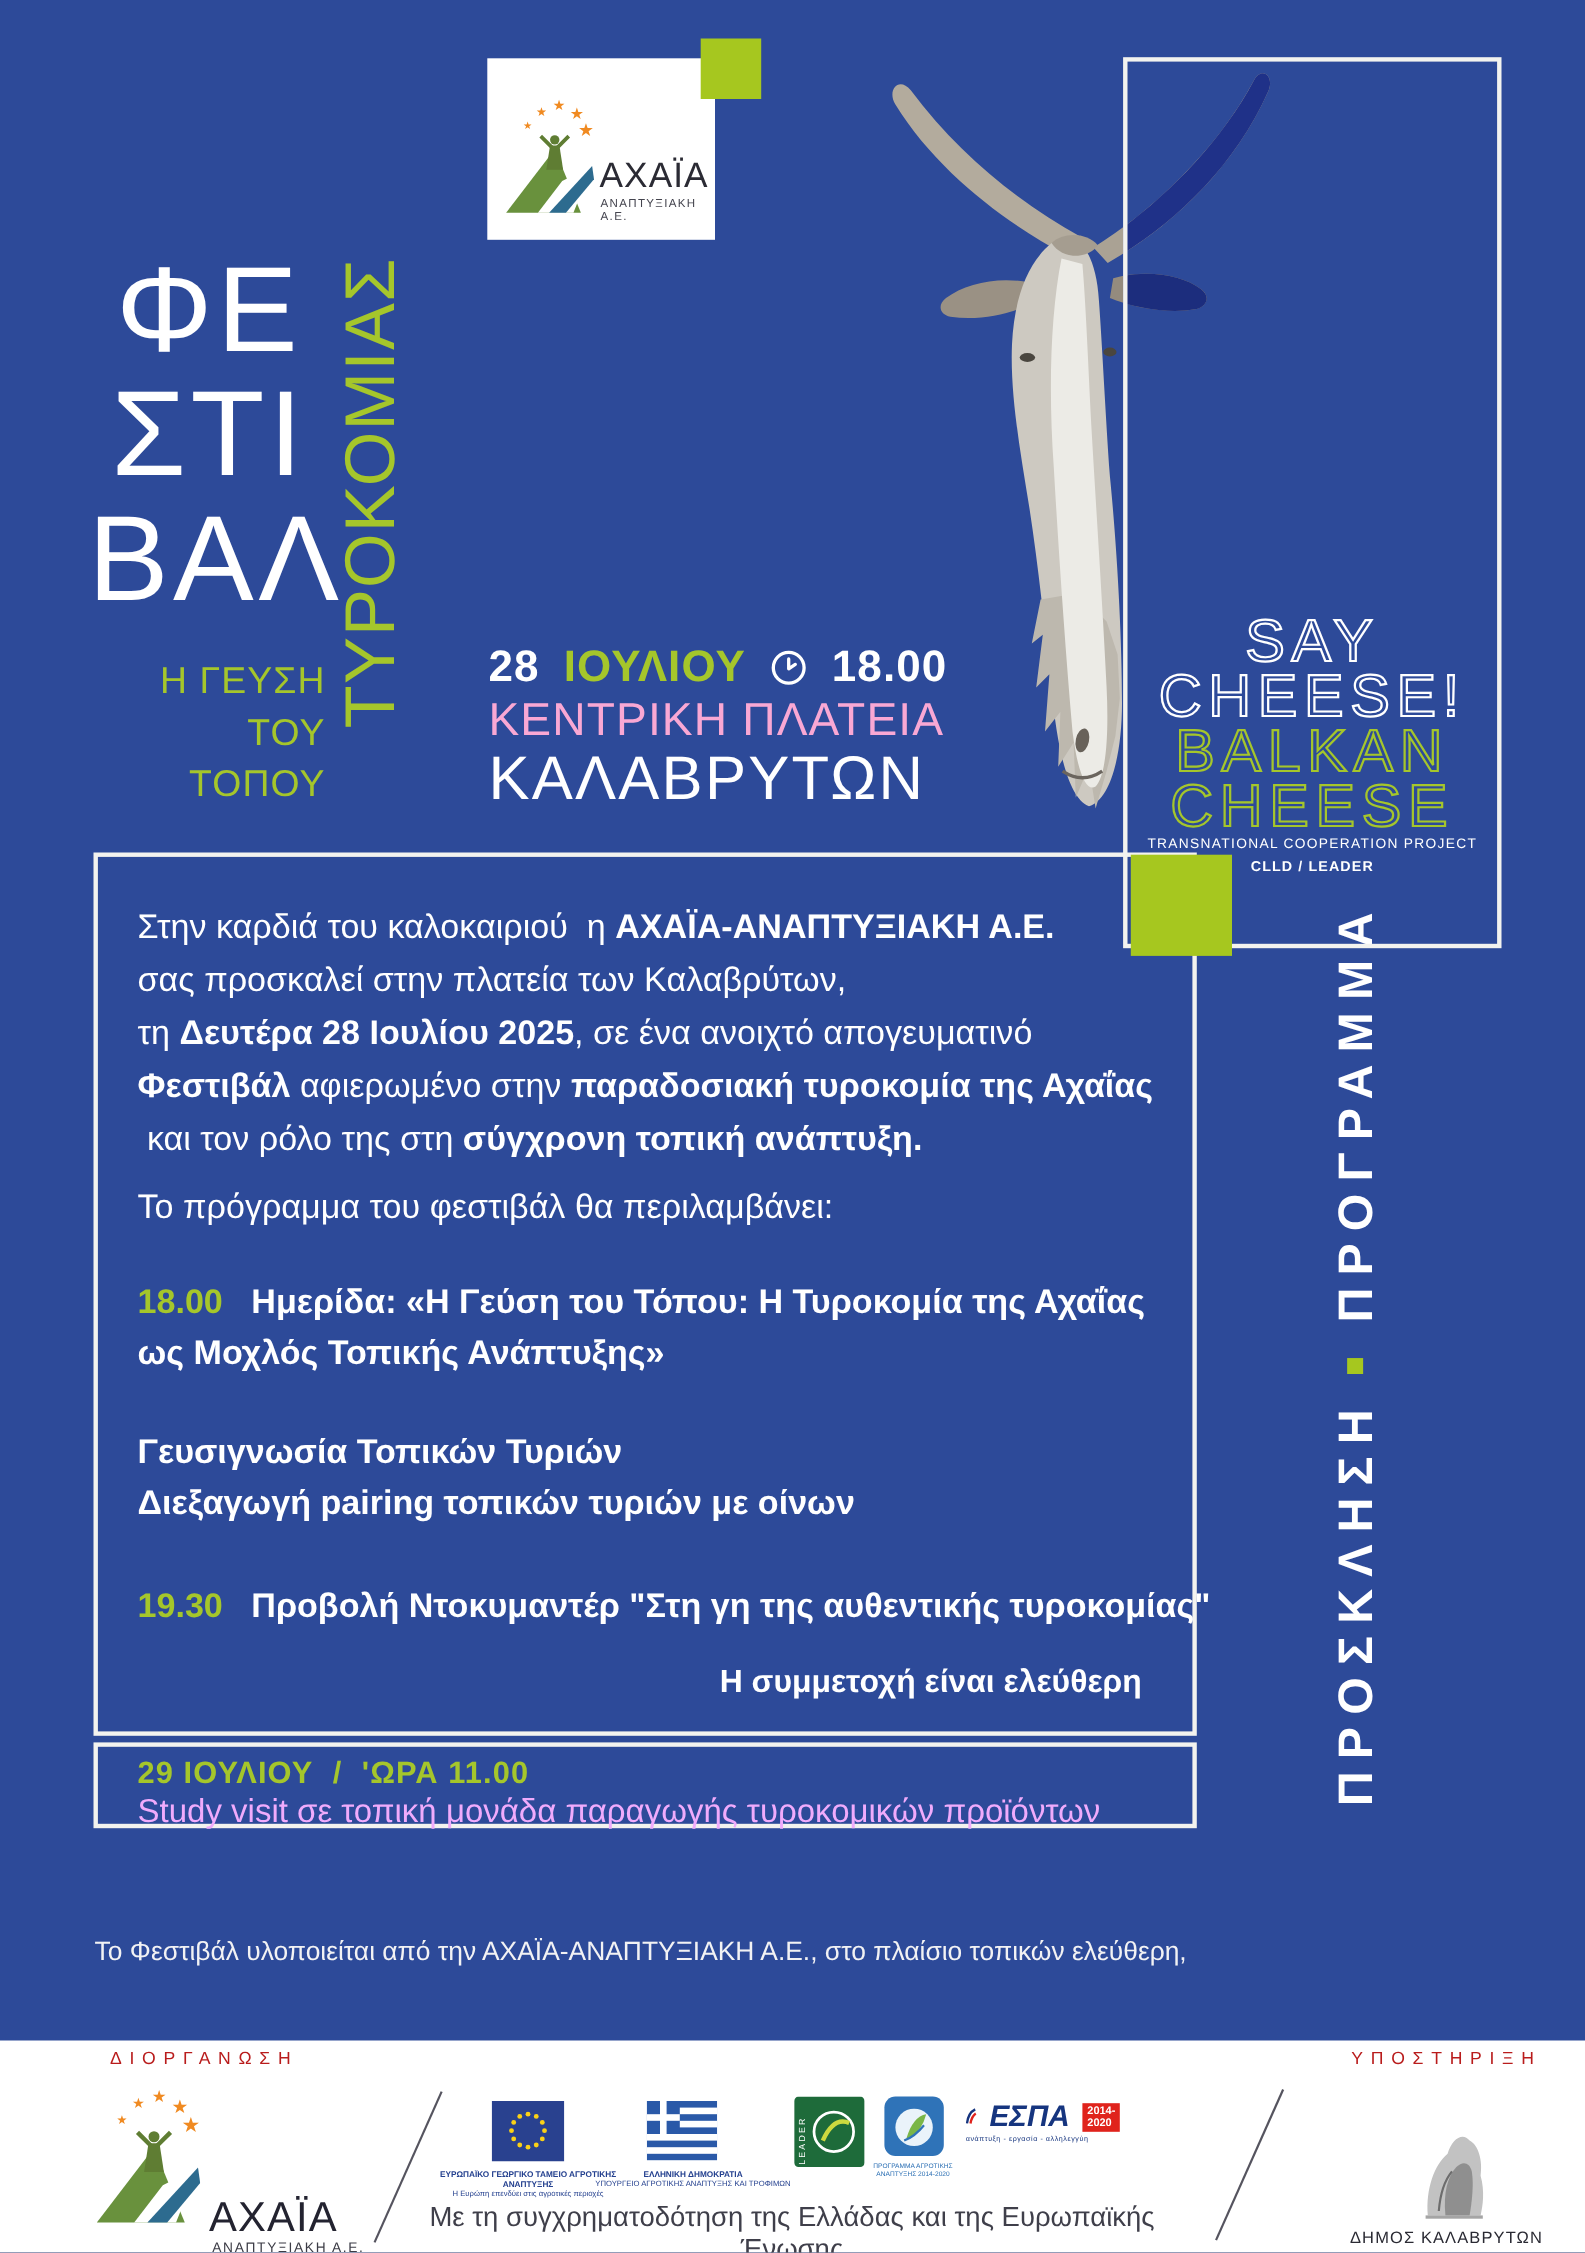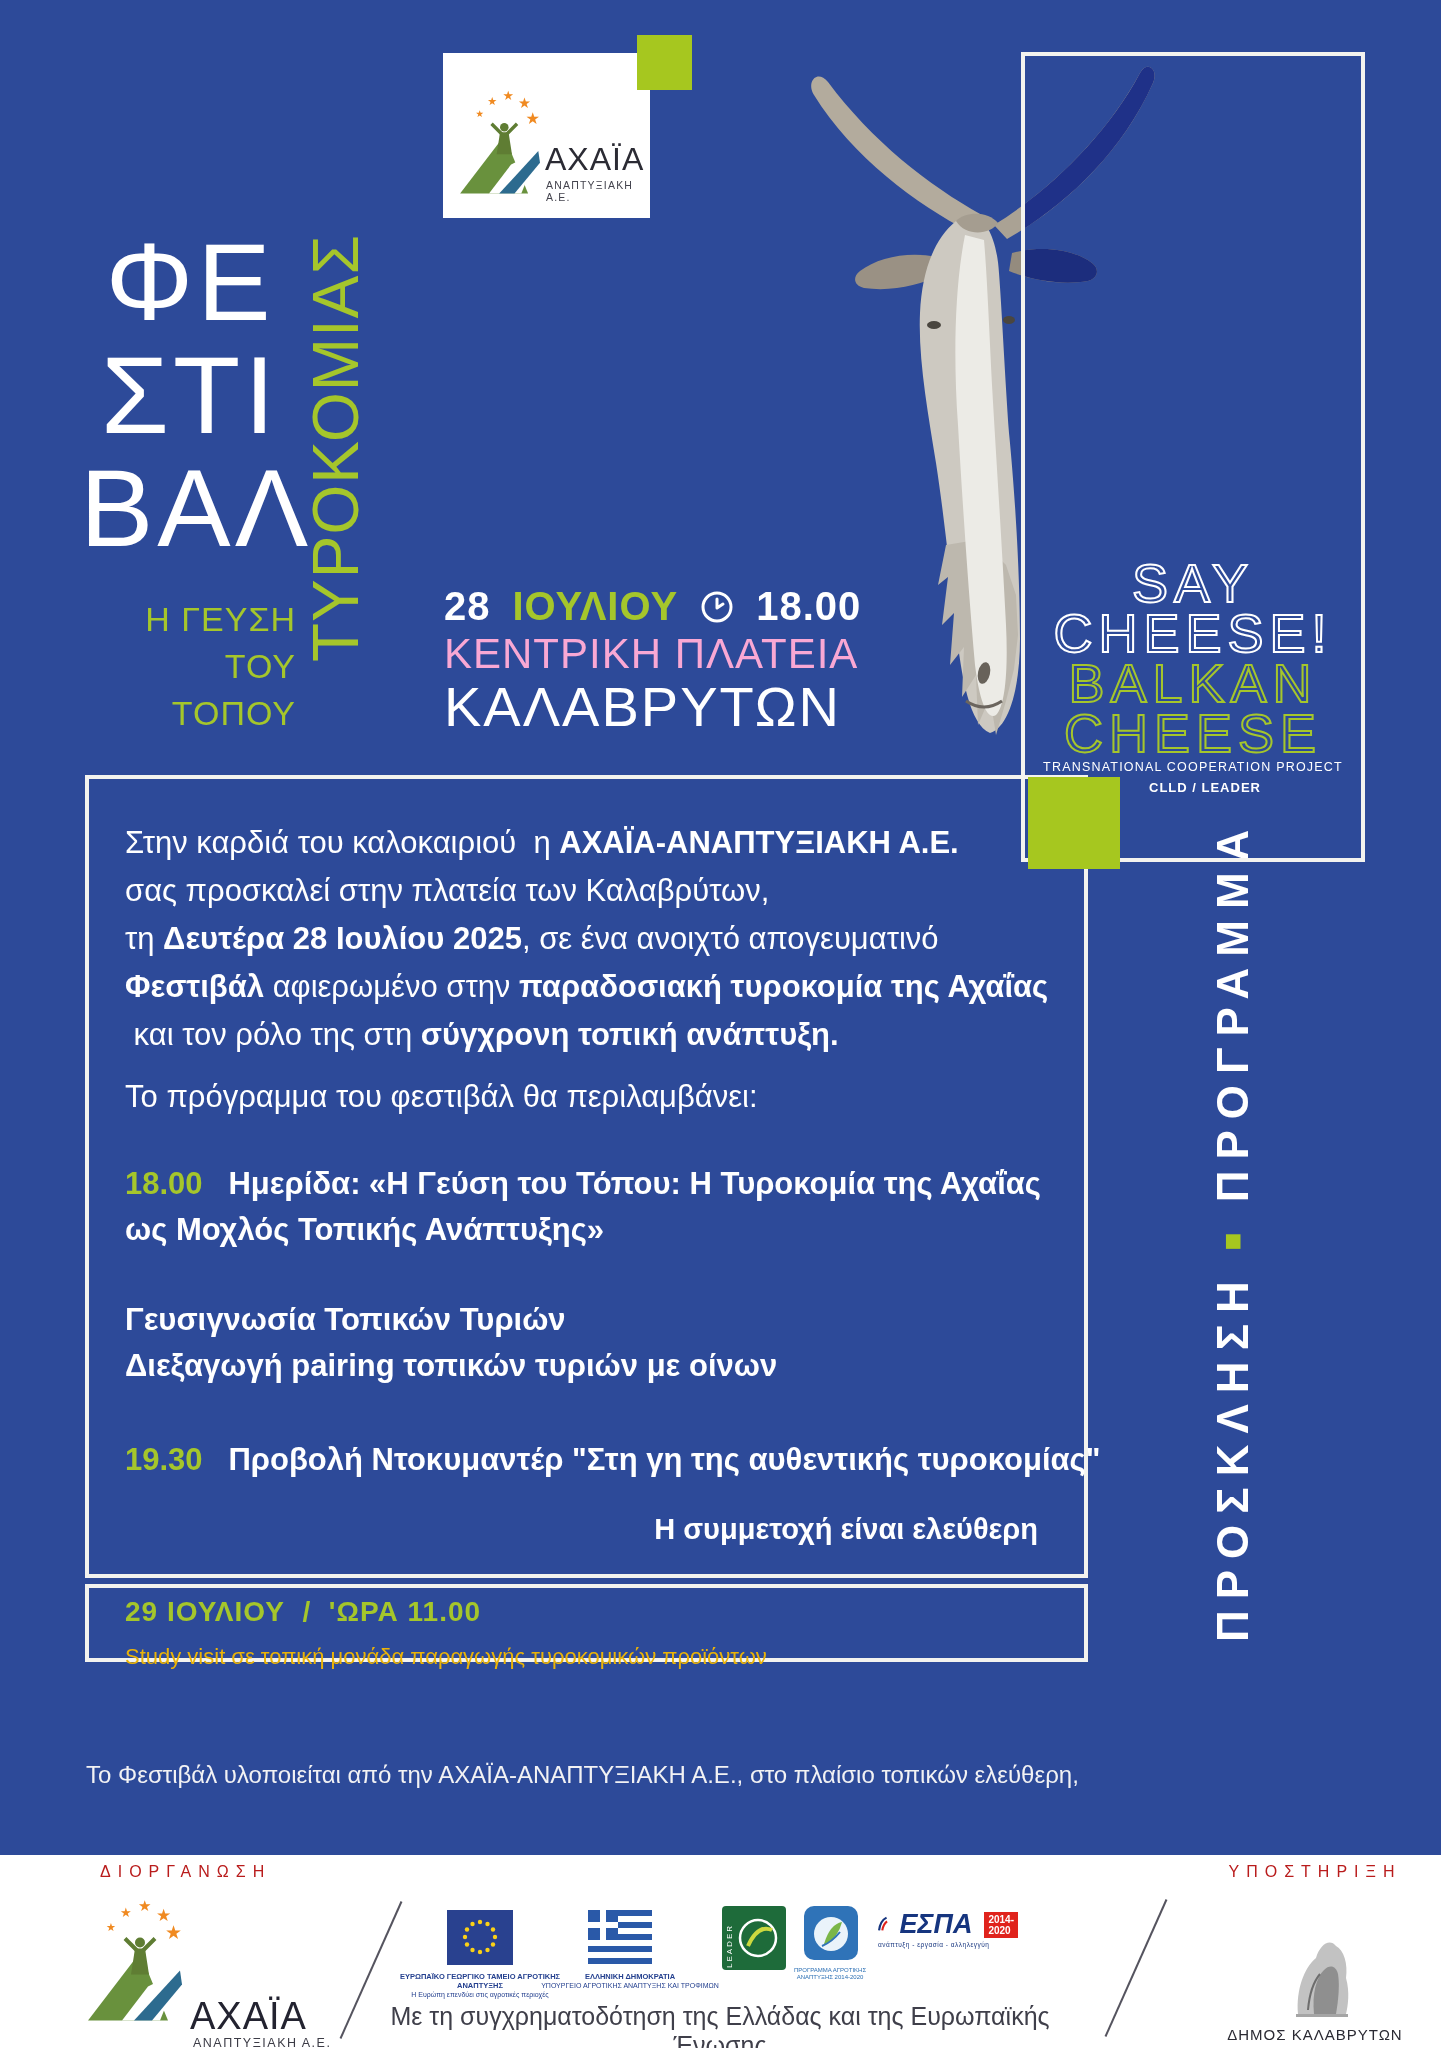--- a/index.html
+++ b/index.html
@@ -37,41 +37,41 @@
              font-size:54px;font-weight:400;}
   .outline-w{color:#fff;}
   .outline-g{color:#a5c62b;}
   @supports (-webkit-text-stroke:2px #fff){
     .outline-w{color:transparent;-webkit-text-stroke:2px #fff;}
     .outline-g{color:transparent;-webkit-text-stroke:2px #a5c62b;}
   }
   .project-sub{z-index:4;left:1021px;width:344px;text-align:center;color:#fff;
                font-size:12.5px;letter-spacing:1.2px;}
   .project-clld{z-index:4;left:1021px;width:344px;text-align:center;color:#fff;
-                font-size:13px;font-weight:bold;letter-spacing:1px;padding-left:12px;}
+                font-size:13px;font-weight:bold;letter-spacing:1px;}
 
   
   .main-box{left:85px;top:775px;width:995px;height:795px;border:4px solid #f3f3ef;z-index:5;}
   .main-content{padding:40px 36px 0 36px;color:#fff;}
   .line{font-size:31px;line-height:48px;white-space:pre;}
   .line b{font-weight:bold;}
   .prog-heading{margin-top:14px;}
   .prog-item{font-weight:bold;line-height:46px;}
   .ptime{color:#a5c62b;font-weight:bold;}
   .it1{margin-top:40px;}
   .it2{margin-top:44px;}
   .it4{margin-top:48px;}
   .free-entry{margin-top:30px;text-align:right;padding-right:10px;font-weight:bold;
               font-size:29px;white-space:pre;}
 
   
   .visit-box{left:85px;top:1584px;width:995px;height:70px;border:4px solid #f3f3ef;z-index:5;}
   .visit-inner{padding:8px 0 0 36px;}
   .visit-date{color:#a5c62b;font-weight:bold;font-size:28px;letter-spacing:1px;white-space:pre;}
-  .visit-text{color:#eab308;font-size:22px;margin-top:16px;}
+  .visit-text{color:#f0abfc;font-size:30px;margin-top:2px;}
 
   
   .legal{left:86px;top:1692px;color:#f2f2f4;font-size:24px;line-height:33px;white-space:pre;}
 
   
   .side-banner{left:1208px;top:1642px;transform:rotate(-90deg);transform-origin:0 0;
                color:#fff;font-weight:bold;font-size:44px;letter-spacing:11px;white-space:nowrap;}
   .side-banner .sq{color:#a6c71f;font-size:30px;vertical-align:6px;letter-spacing:11px;}
 
   

